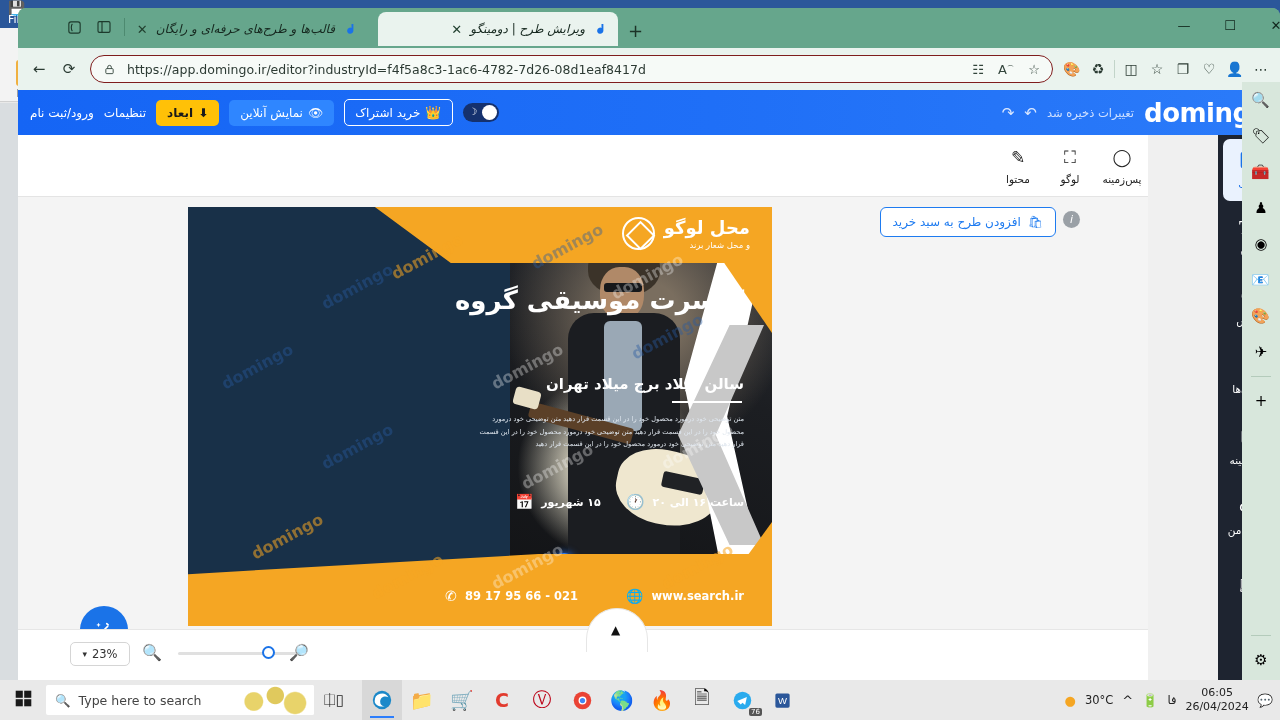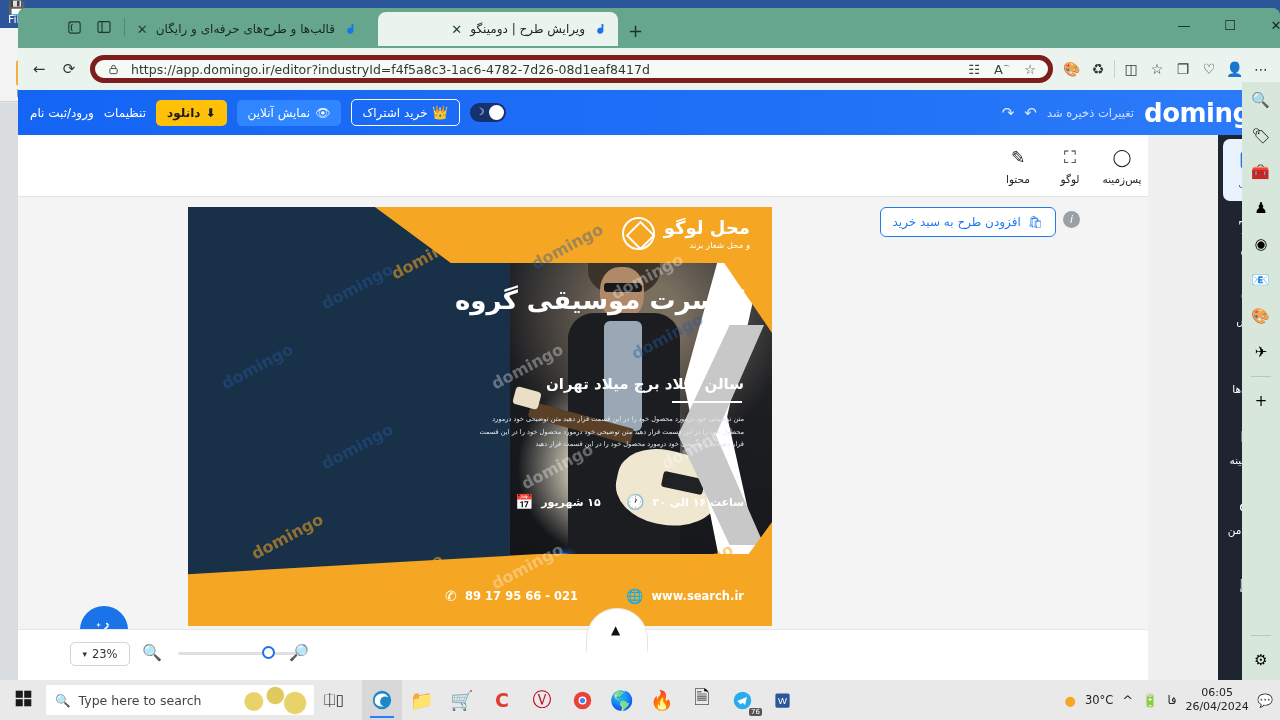--- a/index.html
+++ b/index.html
@@ -33,33 +33,33 @@
   #tabstrip { position:relative; height:40px; background:#66a68c; }
   .tab-icons-left { position:absolute; left:46px; top:9px; display:flex; gap:10px; align-items:center;}
   .tsicon { width:20px;height:20px;color:#1d3a2c; display:flex;align-items:center;justify-content:center;}
   .tsdiv { width:1px;height:18px;background:#4d8a70; }
   .tab {
     position:absolute; top:4px; height:34px; border-radius:8px 8px 0 0;
     display:flex; align-items:center; flex-direction:row-reverse;
     padding:0 8px; gap:8px; font-size:12px; color:#16281f; cursor:pointer;
   }
   .tab .dlogo { width:17px;height:17px; flex:0 0 auto; display:flex;align-items:center;justify-content:center; }
-  .tab .tab-title { white-space:nowrap; direction:rtl; }
+  .tab .tab-title { white-space:nowrap; direction:rtl;font-style:italic; }
   .tab .tab-close { font-size:13px; color:#22402f; flex:0 0 auto; }
   #tab1 { left:120px; width:230px; background:transparent; }
   #tab2 { left:360px; width:240px; background:#eaf3ee; border-radius:8px 8px 0 0; }
   #newtab { position:absolute; left:610px; top:12px; font-size:18px; color:#1c3327; cursor:pointer; }
   .wctl { position:absolute; top:10px; width:36px; text-align:center; font-size:13px; color:#12271d; cursor:pointer;}
   #wmin{left:1148px;} #wmax{left:1194px;} #wclose{left:1240px;}
 
   #urlbar-row { position:relative; height:42px; background:#eaf3ee; display:flex; align-items:center; padding:0 6px; }
   .navbtn { width:30px;height:30px; display:flex;align-items:center;justify-content:center; color:#2b3b33; font-size:15px; cursor:pointer;}
   #omnibox {
     flex:1; height:28px; background:#f6faf7; border-radius:14px; display:flex; align-items:center;
-    padding:0 8px; gap:8px; margin:0 6px; border:5px solid #7f1d1d;
+    padding:0 8px; gap:8px; margin:0 6px; border:1px solid #7f1d1d;
   }
   #omnibox .urltext { flex:1; font-size:12.5px; color:#2d3b34; white-space:nowrap; overflow:hidden; }
   .obicon{ width:20px;height:20px;display:flex;align-items:center;justify-content:center;color:#33453c;font-size:13px;cursor:pointer;}
   .toolicon{ width:26px;height:26px;display:flex;align-items:center;justify-content:center;color:#2b3b33;font-size:14px;cursor:pointer;}
   #tooldiv{width:1px;height:18px;background:#c2d4c9;margin:0 3px;}
 
   
   #app { position:absolute; left:0; top:82px; width:1262px; height:600px; background:#f0f0f0; }
   #app-header {
     position:absolute; left:0; top:0; width:1262px; height:45px;
@@ -314,21 +314,21 @@
       <div id="btn-subscribe">
         <span style="color:#ffc107;font-size:13px;">👑</span>
         <span>خرید اشتراک</span>
       </div>
       <div id="btn-preview">
         <span>👁</span>
         <span>نمایش آنلاین</span>
       </div>
       <div id="btn-download">
         <span>⬇</span>
-        <span>دانلود</span>
+        <span>ابعاد</span>
       </div>
       <span class="hdr-link">تنظیمات</span>
       <span class="hdr-link">ورود/ثبت نام</span>
     </div>
 
     <div id="subbar">
       <div class="subtool">
         <span class="ic">◯</span>
         <span>پس‌زمینه</span>
       </div>

